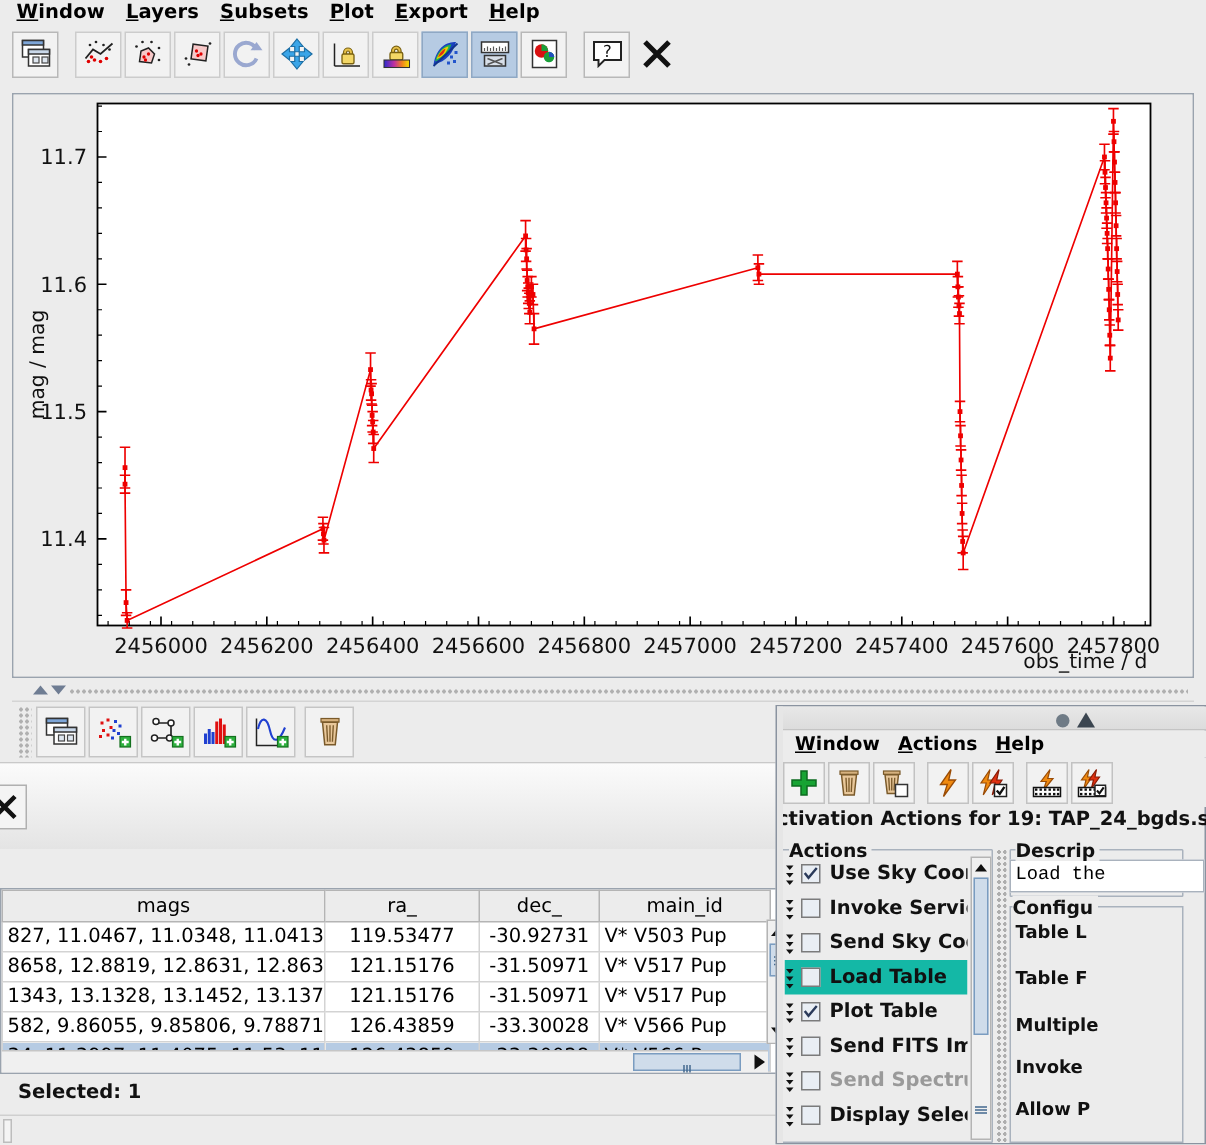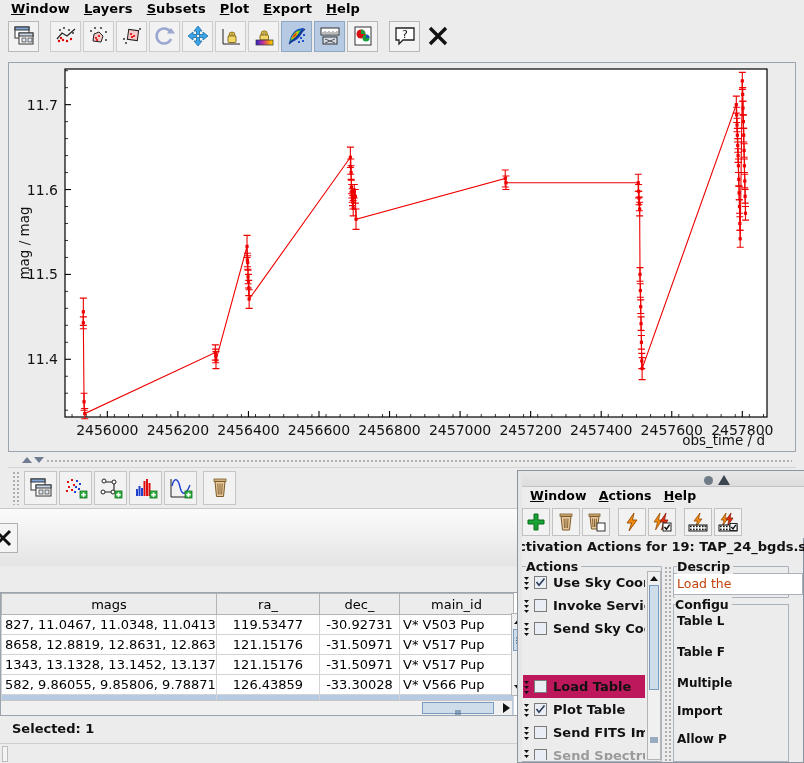--- a/index.html
+++ b/index.html
@@ -195,21 +195,21 @@
     position: absolute; left: 0; top: 7px; right: 0; bottom: 0;
     border: 1px solid #a9b2bd; border-radius: 1px;
   }
   #act-list {
     position: absolute; left: 3px; top: 12px; width: 122px; bottom: 2px;
     background: transparent; overflow: hidden;
   }
   .act-row {
     height: 23px; display: flex; align-items: center; padding-left: 0px;
   }
-  .act-row.sel { background: #be185d; margin-top: 35px; }
+  .act-row.sel { background: #14b8a6; }
   .act-handle { width: 11px; height: 20px; flex: 0 0 11px; position: relative; }
   .act-cb {
     width: 13px; height: 13px; border: 1px solid #7b7b7b;
     background: #e9eef4; margin-right: 6px; flex: 0 0 13px;
     position: relative;
   }
   .act-label { font-size: 13px; font-weight: bold; color: #111; white-space: nowrap; }
   .act-label.dim { color: #9a9a9a; }
   #act-list-scroll {
     position: absolute; right: 1px; top: 12px; width: 14px; bottom: 2px;
@@ -219,21 +219,21 @@
     position: absolute; left: 146px; top: 95px; width: 7px; height: 196px;
     background-image: radial-gradient(#aeaeae 45%, transparent 46%);
     background-size: 4px 4px;
   }
   #act-detail-panel {
     position: absolute; left: 155px; top: 88px; width: 116px; height: 203px;
   }
   #act-desc-box {
     position: absolute; left: 0; top: 14px; width: 130px; height: 22px;
     border: 1px solid #a9b2bd; background: #fff;
-    font-size: 12.5px; color: #c2410c; padding: 2px 3px; white-space: nowrap; overflow: hidden;
+    font-size: 12.5px; color: #000000; padding: 2px 3px; white-space: nowrap; overflow: hidden; font-family: Liberation Mono, monospace;
   }
   .cfg-legend { position: absolute; left: 2px; top: 38px; font-size: 12.5px; font-weight: bold; color:#111; background:#ececec; padding-right:3px; z-index:2;}
   .cfg-frame { position:absolute; left:0; top:45px; right:0; bottom:0; border:1px solid #a9b2bd;}
   .cfg-row { position: absolute; left: 4px; font-size: 12px; font-weight: bold; color: #111; white-space: nowrap; }
 
   .wscroll-left {
     position: absolute; left: 0; top: 0; width: 6px; height: 100%;
     background: #e6e6e6;
   }
 </style>
@@ -1014,21 +1014,21 @@
     <div id="act-detail-panel">
       <div class="group-legend" style="left:4px;top:0">Descrip</div>
       <div class="group-frame" style="top:7px;height:32px"></div>
       <div id="act-desc-box">Load the</div>
       <div class="cfg-legend">Configu</div>
       <div class="cfg-frame"></div>
       <div id="cfg-rows">
           <div class="cfg-row" style="top: 55px;">Table L</div>
           <div class="cfg-row" style="top: 86px;">Table F</div>
           <div class="cfg-row" style="top: 117px;">Multiple</div>
-          <div class="cfg-row" style="top: 145px;">Import</div>
+          <div class="cfg-row" style="top: 145px;">Invoke</div>
           <div class="cfg-row" style="top: 173px;">Allow P</div>
         </div>
     </div>
 
     <div class="wscroll-left" style="width:4px;"></div>
   </div>
 
 </div>
 
 </body></html>

